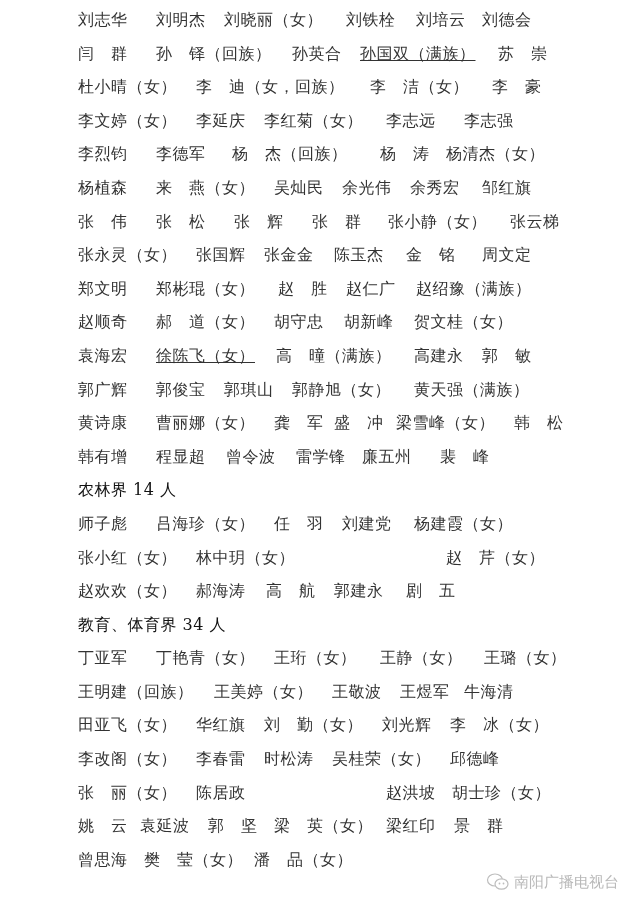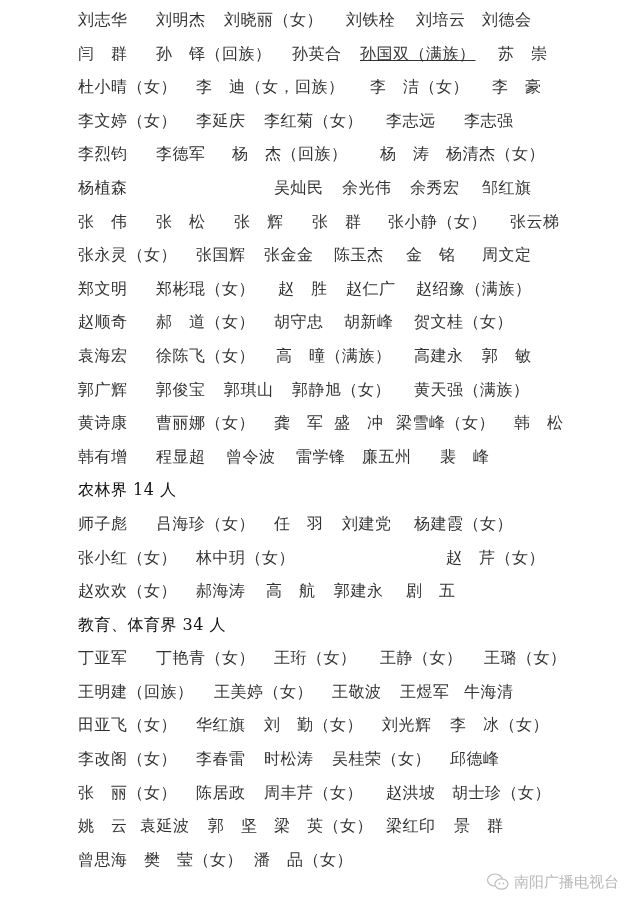--- a/index.html
+++ b/index.html
@@ -48,20 +48,21 @@
     </div>
     <div class="line">
       <span class="name" style="left: 0px;">李烈钧</span>
       <span class="name" style="left: 78px;">李德军</span>
       <span class="name" style="left: 154px;">杨　杰（回族）</span>
       <span class="name" style="left: 302px;">杨　涛</span>
       <span class="name" style="left: 368px;">杨清杰（女）</span>
     </div>
     <div class="line">
       <span class="name" style="left: 0px;">杨植森</span>
+      <span class="name" style="left: 78px;">来　燕（女）</span>
       <span class="name" style="left: 196px;">吴灿民</span>
       <span class="name" style="left: 264px;">余光伟</span>
       <span class="name" style="left: 332px;">余秀宏</span>
       <span class="name" style="left: 404px;">邹红旗</span>
     </div>
     <div class="line">
       <span class="name" style="left: 0px;">张　伟</span>
       <span class="name" style="left: 78px;">张　松</span>
       <span class="name" style="left: 156px;">张　辉</span>
       <span class="name" style="left: 234px;">张　群</span>
@@ -85,21 +86,21 @@
     </div>
     <div class="line">
       <span class="name" style="left: 0px;">赵顺奇</span>
       <span class="name" style="left: 78px;">郝　道（女）</span>
       <span class="name" style="left: 196px;">胡守忠</span>
       <span class="name" style="left: 266px;">胡新峰</span>
       <span class="name" style="left: 336px;">贺文桂（女）</span>
     </div>
     <div class="line">
       <span class="name" style="left: 0px;">袁海宏</span>
-      <span class="name" style="left: 78px;">徐陈飞（女）</span>
+      <span class="name" style="left: 78px; text-decoration: underline;">徐陈飞（女）</span>
       <span class="name" style="left: 198px;">高　曈（满族）</span>
       <span class="name" style="left: 336px;">高建永</span>
       <span class="name" style="left: 404px;">郭　敏</span>
     </div>
     <div class="line">
       <span class="name" style="left: 0px;">郭广辉</span>
       <span class="name" style="left: 78px;">郭俊宝</span>
       <span class="name" style="left: 146px;">郭琪山</span>
       <span class="name" style="left: 214px;">郭静旭（女）</span>
       <span class="name" style="left: 336px;">黄天强（满族）</span>
@@ -169,21 +170,20 @@
     <div class="line">
       <span class="name" style="left: 0px;">李改阁（女）</span>
       <span class="name" style="left: 118px;">李春雷</span>
       <span class="name" style="left: 186px;">时松涛</span>
       <span class="name" style="left: 254px;">吴桂荣（女）</span>
       <span class="name" style="left: 372px;">邱德峰</span>
     </div>
     <div class="line">
       <span class="name" style="left: 0px;">张　丽（女）</span>
       <span class="name" style="left: 118px;">陈居政</span>
-      <span class="name" style="left: 186px;">周丰芹（女）</span>
       <span class="name" style="left: 308px;">赵洪坡</span>
       <span class="name" style="left: 374px;">胡士珍（女）</span>
     </div>
     <div class="line">
       <span class="name" style="left: 0px;">姚　云</span>
       <span class="name" style="left: 62px;">袁延波</span>
       <span class="name" style="left: 130px;">郭　坚</span>
       <span class="name" style="left: 196px;">梁　英（女）</span>
       <span class="name" style="left: 308px;">梁红印</span>
       <span class="name" style="left: 376px;">景　群</span>

